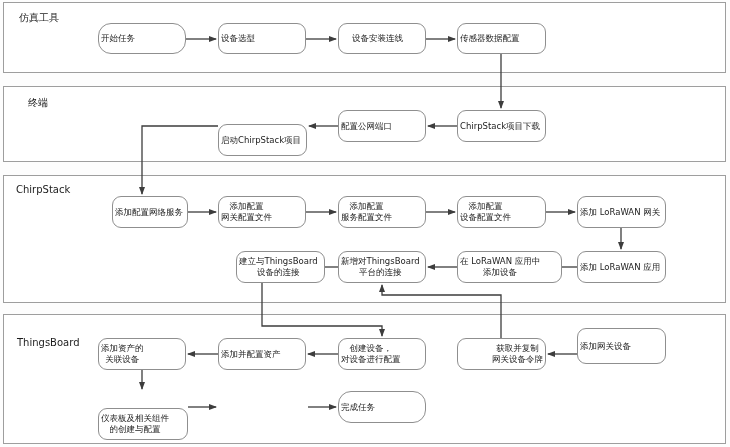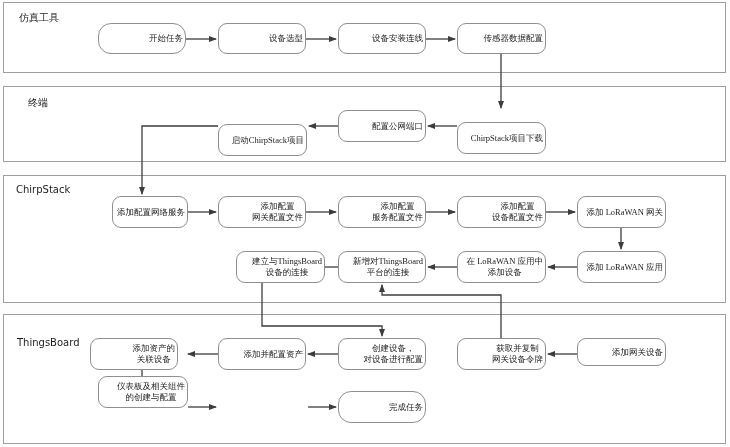--- a/index.html
+++ b/index.html
@@ -8,21 +8,21 @@
     --box-border:#8f8f8f;
     --line:#3d3d3d;
     --text:#1c1c1c;
   }
   *{margin:0;padding:0;box-sizing:border-box;}
   body{background:var(--bg);font-family:"DejaVu Sans",sans-serif;}
   #canvas{position:relative;width:730px;height:447px;background:var(--bg);overflow:hidden;}
   .lane{position:absolute;left:3px;width:723px;border:1px solid var(--lane-border);background:#fff;}
   .lane-label{position:absolute;font-size:10px;color:var(--text);white-space:nowrap;}
   .node{position:absolute;background:#fff;border:1px solid var(--box-border);border-radius:9px;
-        display:flex;align-items:center;justify-content:flex-end;text-align:center;z-index:3;font-family:Liberation Serif, serif;}
+        display:flex;align-items:center;justify-content:flex-start;text-align:center;z-index:3;}
   .node.terminator{border-radius:13px;}
   .node span{font-size:8.5px;line-height:11px;color:var(--text);white-space:pre-line;padding:0 2px;}
   svg.wires{position:absolute;left:0;top:0;z-index:2;}
   svg.wires polyline{fill:none;stroke:var(--line);stroke-width:1.3;}
 </style>
 </head>
 <body>
 
 <div id="canvas">
 
@@ -69,34 +69,34 @@
     <polyline points="188,407 216,407" marker-end="url(#arrow)"></polyline>
     <polyline points="308,407 336,407" marker-end="url(#arrow)"></polyline>
   </svg>
 
   <div class="node terminator" style="left:98px;top:23px;width:88px;height:31px;">
     <span>开始任务</span>
   </div>
   <div class="node" style="left:218px;top:23px;width:88px;height:31px;">
     <span>设备选型</span>
   </div>
-  <div class="node" style="left:338px;top:23px;width:88px;height:31px;">
+  <div class="node" style="left:338px;top:23px;width:88px;height:31px;padding-left:11px;">
     <span>设备安装连线</span>
   </div>
   <div class="node" style="left:457px;top:23px;width:89px;height:31px;">
     <span>传感器数据配置</span>
   </div>
 
   <div class="node" style="left:218px;top:124px;width:89px;height:32px;">
     <span>启动ChirpStack项目</span>
   </div>
   <div class="node" style="left:338px;top:110px;width:88px;height:32px;">
     <span>配置公网端口</span>
   </div>
-  <div class="node" style="left:457px;top:110px;width:89px;height:32px;margin-top:12px;">
+  <div class="node" style="left:457px;top:110px;width:89px;height:32px;">
     <span>ChirpStack项目下载</span>
   </div>
 
   <div class="node" style="left:112px;top:196px;width:76px;height:32px;">
     <span>添加配置网络服务</span>
   </div>
   <div class="node" style="left:218px;top:196px;width:88px;height:32px;">
     <span>添加配置
 网关配置文件</span>
   </div>
@@ -113,48 +113,48 @@
   </div>
 
   <div class="node" style="left:218px;top:251px;width:89px;height:32px;margin-left:18px;">
     <span>建立与ThingsBoard
 设备的连接</span>
   </div>
   <div class="node" style="left:338px;top:251px;width:88px;height:32px;">
     <span>新增对ThingsBoard
 平台的连接</span>
   </div>
-  <div class="node" style="left:457px;top:251px;width:89px;height:32px;">
+  <div class="node" style="left:457px;top:251px;width:105px;height:32px;">
     <span>在 LoRaWAN 应用中
 添加设备</span>
   </div>
   <div class="node" style="left:577px;top:251px;width:89px;height:32px;">
     <span>添加 LoRaWAN 应用</span>
   </div>
 
-  <div class="node" style="left:90px;top:338px;width:88px;height:32px;">
+  <div class="node" style="left:98px;top:338px;width:88px;height:32px;">
     <span>添加资产的
 关联设备</span>
   </div>
   <div class="node" style="left:218px;top:338px;width:88px;height:32px;">
     <span>添加并配置资产</span>
   </div>
   <div class="node" style="left:338px;top:338px;width:88px;height:32px;">
     <span>创建设备，
 对设备进行配置</span>
   </div>
   <div class="node" style="left:457px;top:338px;width:89px;height:32px;padding-left:32px;">
     <span>获取并复制
 网关设备令牌</span>
   </div>
-  <div class="node" style="left:577px;top:338px;width:89px;height:28px;">
+  <div class="node" style="left:577px;top:328px;width:89px;height:36px;">
     <span>添加网关设备</span>
   </div>
 
-  <div class="node" style="left:98px;top:376px;width:90px;height:32px;">
+  <div class="node" style="left:98px;top:408px;width:90px;height:32px;">
     <span>仪表板及相关组件
 的创建与配置</span>
   </div>
   <div class="node terminator" style="left:338px;top:391px;width:88px;height:32px;">
     <span>完成任务</span>
   </div>
 
 </div>
 
 </body></html>

